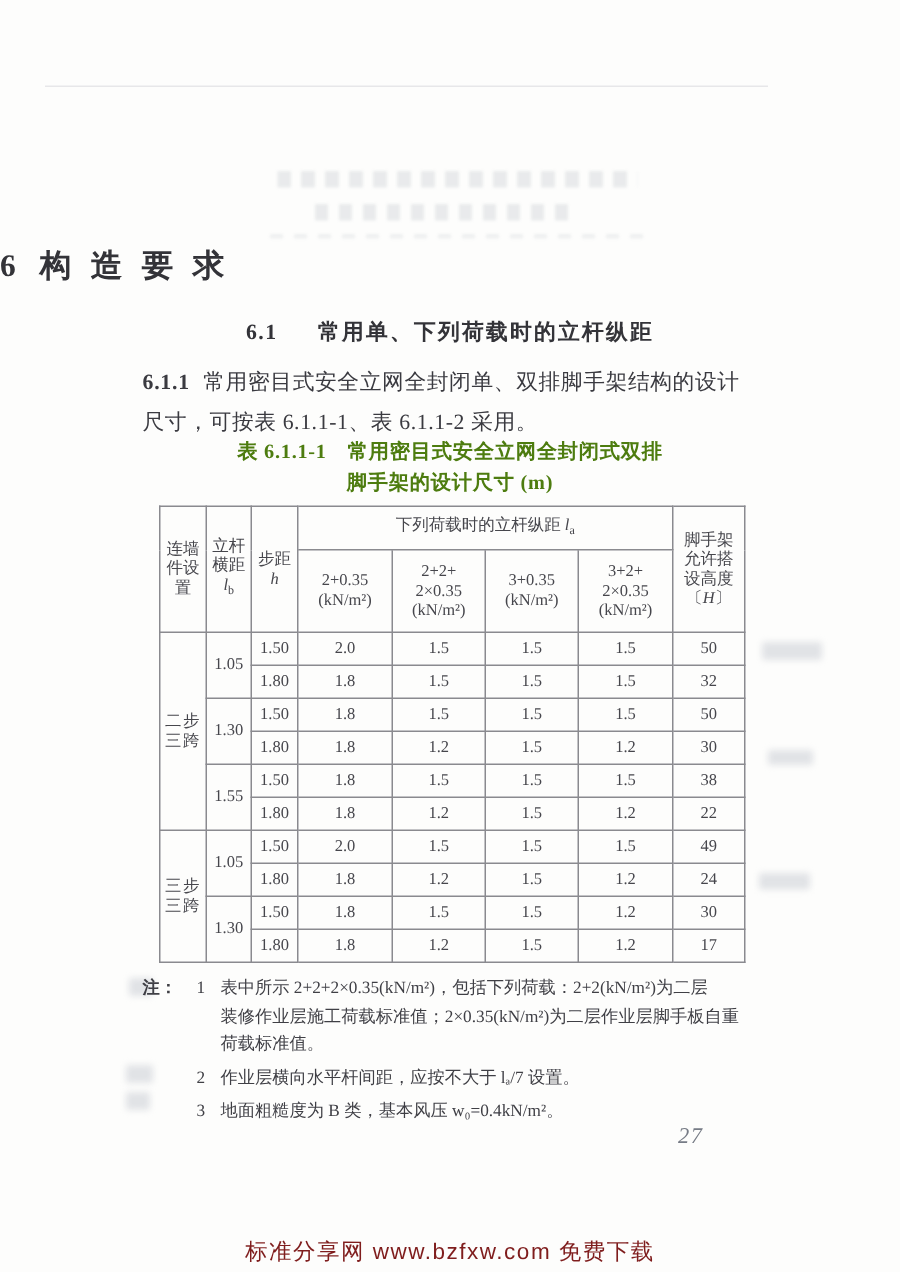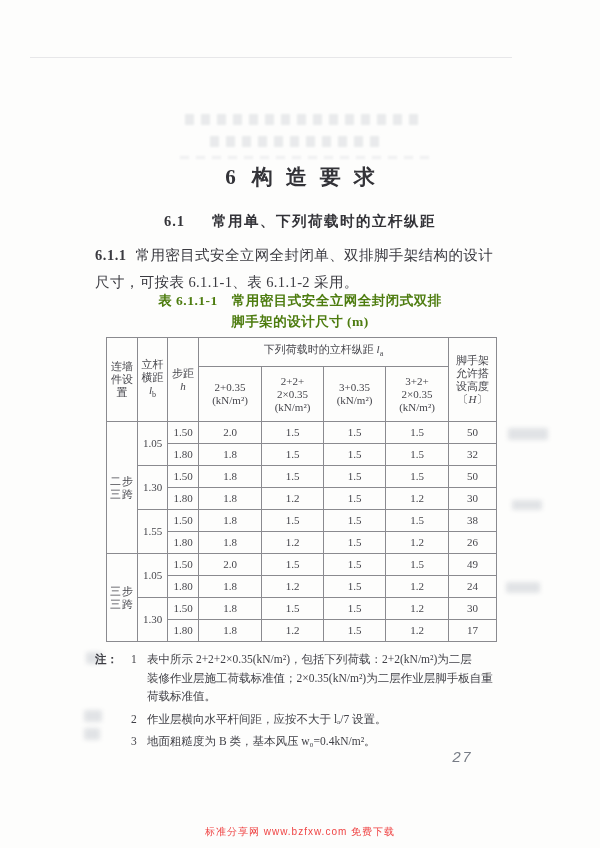--- a/index.html
+++ b/index.html
@@ -9,21 +9,21 @@
   
   .top-line{position:absolute;top:57px;left:30px;width:482px;height:1px;background:#e7e7e9;}
   .streak{position:absolute;background:repeating-linear-gradient(90deg,#d9dcdf 0 9px,transparent 9px 16px);
           opacity:.55;filter:blur(1.1px);height:11px;}
   .streak.g1{top:114px;left:185px;width:240px;}
   .streak.g2{top:136px;left:210px;width:170px;}
   .streak.g3{top:156px;left:180px;width:255px;height:3px;opacity:.4;}
   .blob{position:absolute;background:#e1e3e6;filter:blur(2px);border-radius:2px;}
 
   
-  .chapter{position:absolute;top:163px;left:0;right:0;text-align:center;margin:0;
+  .chapter{position:absolute;top:163px;left:0;right:0;text-align:left;margin:0;
            font-size:21px;font-weight:bold;color:#333338;}
   .chapter .num{margin-right:16px;}
   .chapter .name{letter-spacing:13px;margin-right:-13px;}
   .section{position:absolute;top:212px;left:0;right:0;text-align:center;margin:0;
            font-size:14.5px;font-weight:bold;color:#333338;}
   .section .num{margin-right:27px;letter-spacing:1px;}
   .section .name{letter-spacing:1.5px;}
 
   .clause{position:absolute;top:242px;left:95px;width:414px;margin:0;
           font-size:14.5px;line-height:27px;letter-spacing:.4px;color:#3a3a40;}
@@ -47,23 +47,23 @@
 
   
   .notes{position:absolute;top:650px;left:95px;width:414px;font-size:11.5px;
          line-height:18.6px;color:#3f3f45;}
   .note-label{position:absolute;left:0;top:0;font-weight:bold;}
   .note-item{position:relative;padding-left:52px;}
   .note-item + .note-item{margin-top:4px;}
   .note-num{position:absolute;left:36px;top:0;}
 
   .pageno{position:absolute;top:750px;left:452px;font-size:15px;font-style:italic;
-          color:#777c86;letter-spacing:1px;font-family:Liberation Mono, monospace;}
-  .watermark{position:absolute;top:825px;left:0;right:0;text-align:center;font-size:10px;
-             color:#ef4444;letter-spacing:1px;font-family:"Liberation Sans","DejaVu Sans",sans-serif;}
+          color:#777c86;letter-spacing:1px;}
+  .watermark{position:absolute;top:825px;left:0;right:0;text-align:center;font-size:15px;
+             color:#7f1d1d;letter-spacing:1px;font-family:"Liberation Sans","DejaVu Sans",sans-serif;}
 </style>
 </head>
 <body>
 
 <div class="page">
 
   <div class="top-line"></div>
   <div class="streak g1"></div>
   <div class="streak g2"></div>
   <div class="streak g3"></div>
@@ -155,21 +155,21 @@
           <td>1.5</td>
           <td>1.5</td>
           <td>38</td>
         </tr>
         <tr>
           <td>1.80</td>
           <td>1.8</td>
           <td>1.2</td>
           <td>1.5</td>
           <td>1.2</td>
-          <td>26</td>
+          <td>22</td>
         </tr>
         <tr>
           <td rowspan="4" class="gl">三步<br>三跨</td>
           <td rowspan="2">1.05</td>
           <td>1.50</td>
           <td>2.0</td>
           <td>1.5</td>
           <td>1.5</td>
           <td>1.5</td>
           <td>49</td>

